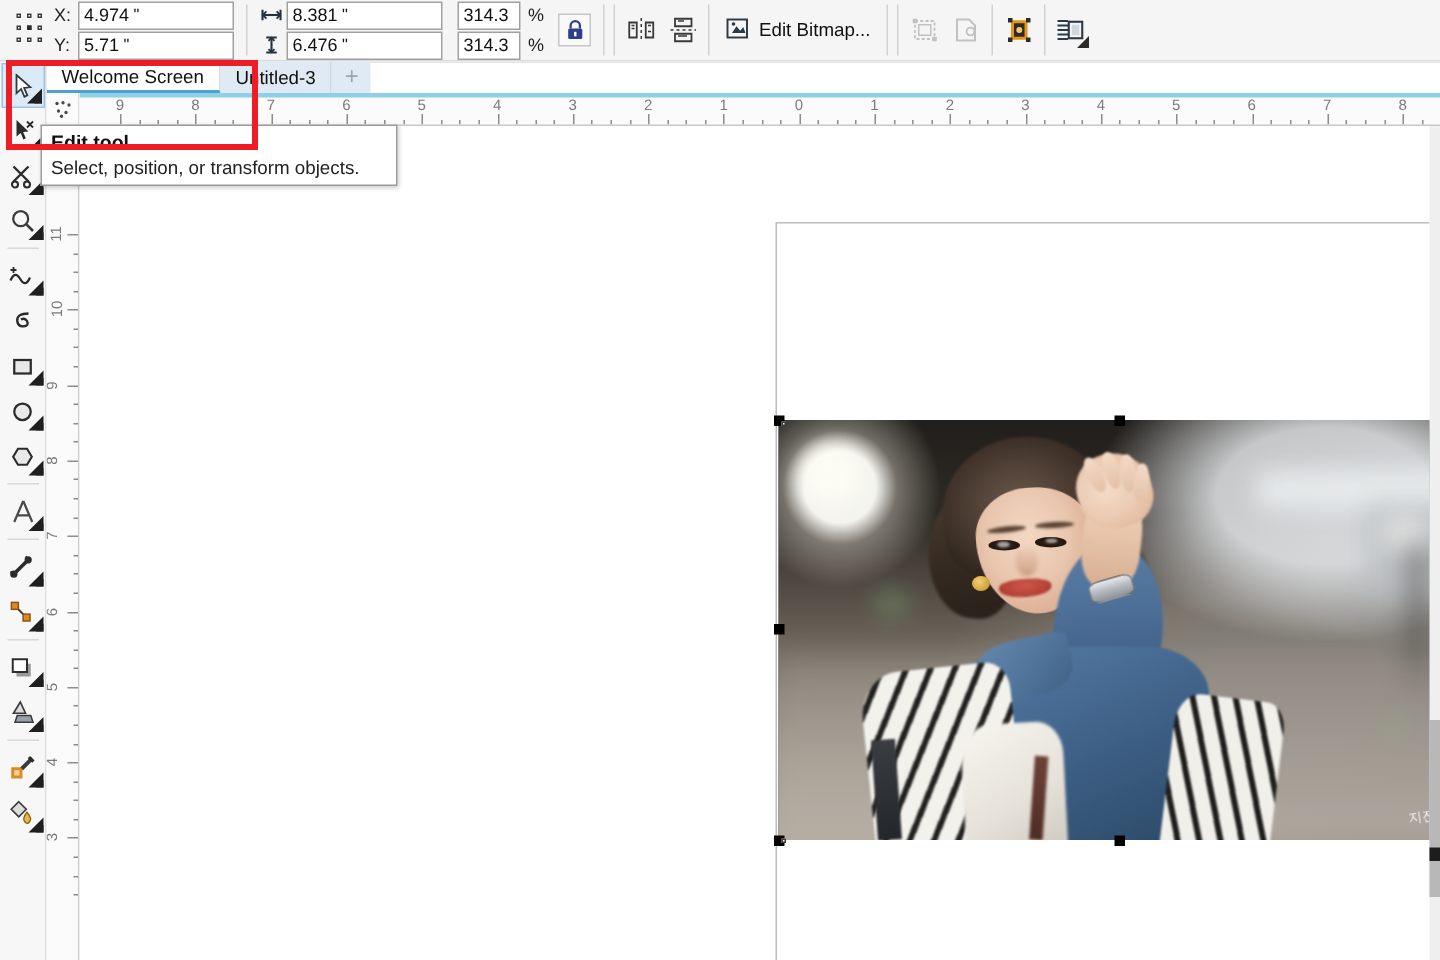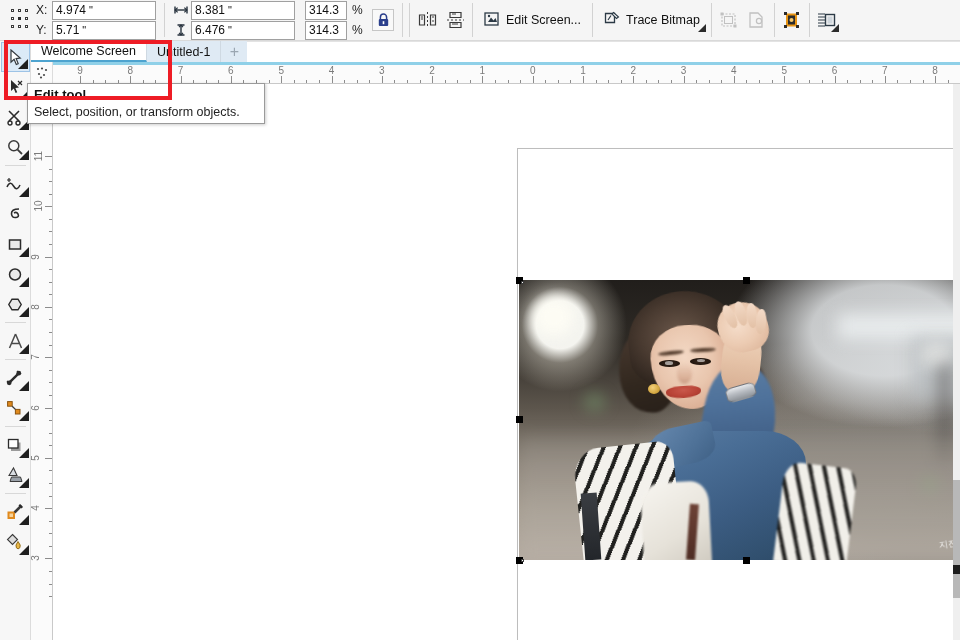--- a/index.html
+++ b/index.html
@@ -549,36 +549,25 @@
     <div class="pb-sep"></div>
 
     <div class="textbtn">
       <span>
         <svg width="16" height="16" viewBox="0 0 16 16">
           <rect x="1" y="2" width="13" height="12" fill="none" stroke="#2c3a46" stroke-width="1.3"></rect>
           <path d="M4 11 L7 6.5 L9.5 9.5 L11.5 7 L13 11 z" fill="#2c3a46"></path>
           <circle cx="5" cy="5" r="1.2" fill="#2c3a46"></circle>
         </svg>
       </span>
-      <span>Edit Screen...</span>
+      <span>Edit Bitmap...</span>
     </div>
 
     <div class="pb-sep"></div>
 
-    <div class="textbtn">
-      <span>
-        <svg width="16" height="16" viewBox="0 0 16 16">
-          <path d="M1.5 2.5 h9 v9 h-9 z" fill="none" stroke="#2c3a46" stroke-width="1.3"></path>
-          <path d="M4 9 L7 4.5" stroke="#2c3a46" stroke-width="1.2"></path>
-          <path d="M9.5 1.5 L14.5 6 L12.5 7.5 L8 3 z" fill="#ffffff" stroke="#2c3a46" stroke-width="1.1"></path>
-        </svg>
-      </span>
-      <span>Trace Bitmap</span>
-      <span class="flyout-tri"></span>
-    </div>
 
     <div class="pb-sep"></div>
 
     <div class="iconbtn disabled">
       <svg width="19" height="18" viewBox="0 0 19 18">
         <rect x="3" y="3" width="13" height="12" fill="none" stroke="#5a5a5a" stroke-width="1.2" stroke-dasharray="2 1.5"></rect>
         <rect x="5.5" y="5.5" width="8" height="7" fill="none" stroke="#5a5a5a" stroke-width="1"></rect>
         <rect x="1.5" y="1.5" width="3" height="3" fill="#5a5a5a"></rect>
         <rect x="14.5" y="13.5" width="3" height="3" fill="#5a5a5a"></rect>
       </svg>
@@ -614,21 +603,21 @@
       </svg>
       <span class="flyout-tri"></span>
     </div>
   </div>
 
   <div class="tabbar">
     <div class="tab active">
       <span>Welcome Screen</span>
     </div>
     <div class="tab inactive">
-      <span>Untitled-1</span>
+      <span>Untitled-3</span>
     </div>
     <div class="tab-add">
       <span>+</span>
     </div>
     <div class="tabbar-rest"></div>
   </div>
 
   <div class="toolbox">
 
     <div class="tool active">

